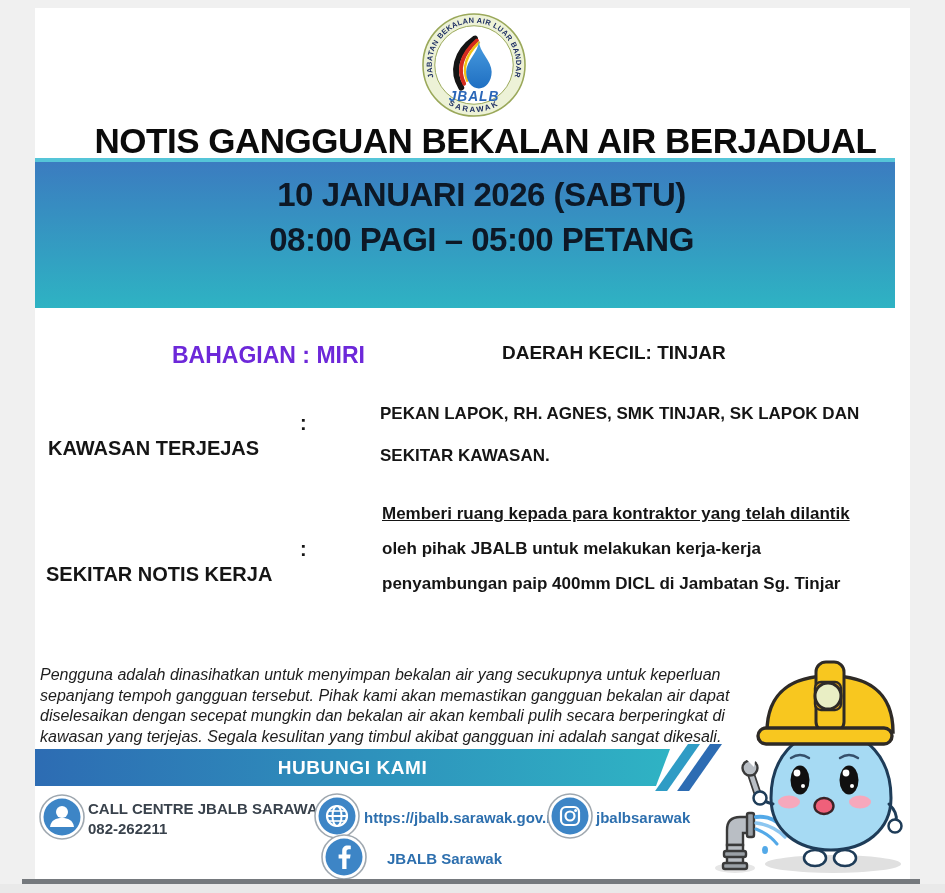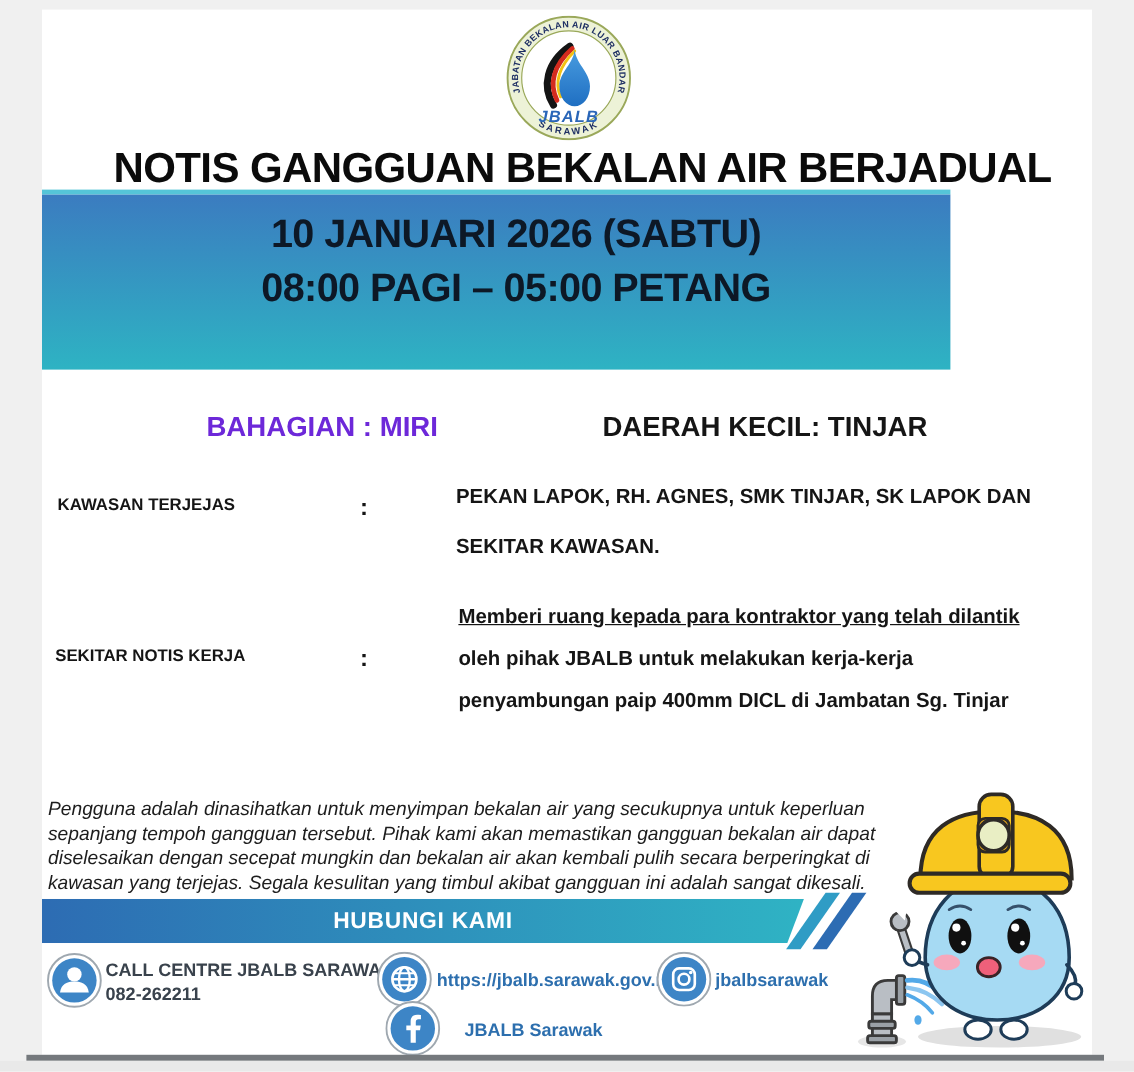--- a/index.html
+++ b/index.html
@@ -10,32 +10,32 @@
   .abs { position:absolute; }
 
   
   .logo { left:418px; top:13px; width:112px; height:104px; }
 
   
   .title { left:35px; top:121px; width:901px; text-align:center;
            font-size:35px; font-weight:800; letter-spacing:-0.5px; color:#0b0b0b; white-space:nowrap; }
 
   
-  .banner { left:35px; top:158px; width:757px; height:150px;
+  .banner { left:35px; top:158px; width:860px; height:150px;
             background:linear-gradient(180deg, var(--banner_top,#3b7cc0) 0%, var(--banner_bottom,#2eb3c3) 100%);
             border-top:4px solid var(--banner_edge,#55c5d8); text-align:center;padding-left:33px; }
   .banner .bline { font-size:33px; font-weight:800; color:#0d1826; letter-spacing:-0.5px; line-height:45px; white-space:nowrap; }
   .banner .bline:first-child { margin-top:10px; }
 
   
   .bahagian { left:172px; top:342px; font-size:23px; font-weight:800; color:#6d28d9; white-space:nowrap; }
-  .daerah   { left:502px; top:342px; font-size:23px; font-weight:800; color:#151515; white-space:nowrap; }
-
-  
-  .f-label { font-size:14px; font-weight:800; color:#151515; white-space:nowrap; }
+  .daerah   { left:502px; top:342px; font-size:19px; font-weight:800; color:#151515; white-space:nowrap; }
+
+  
+  .f-label { font-size:20px; font-weight:800; color:#151515; white-space:nowrap;margin-top:25px; }
   .f-sep   { font-size:20px; font-weight:800; color:#151515; }
   .f-val   { font-size:17px; font-weight:700; color:#151515; white-space:nowrap;margin-left:44px; }
 
   
   .advisory { left:40px; top:665px; width:648px; font-size:16px; font-style:italic; color:#1d1d1d; }
   .advisory div { white-space:nowrap; line-height:20.5px; }
 
   
   .hubungi { left:35px; top:749px; width:635px; height:37px;
              background:linear-gradient(90deg, var(--contact_left,#2d6cb3) 0%, var(--contact_right,#2fb3c4) 100%);

